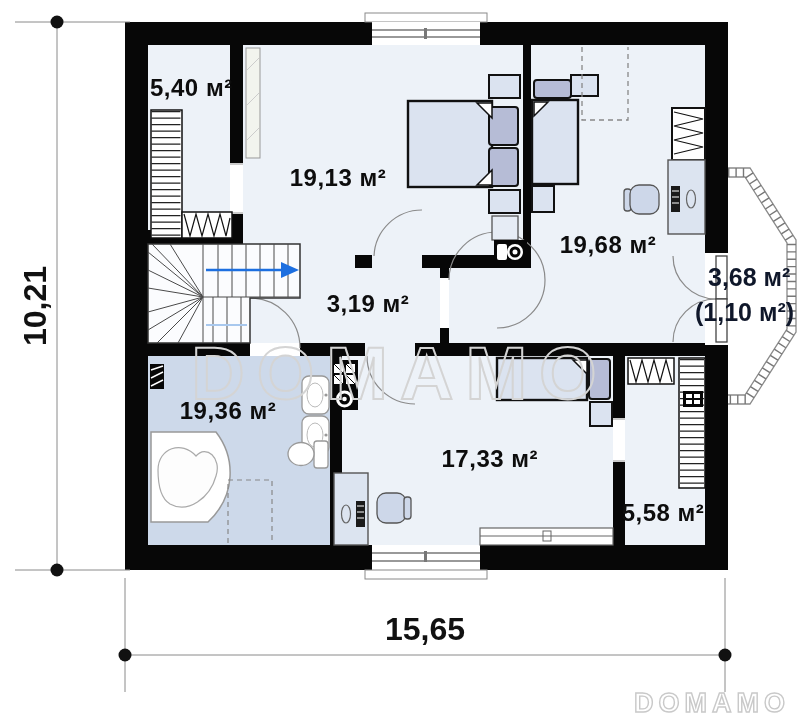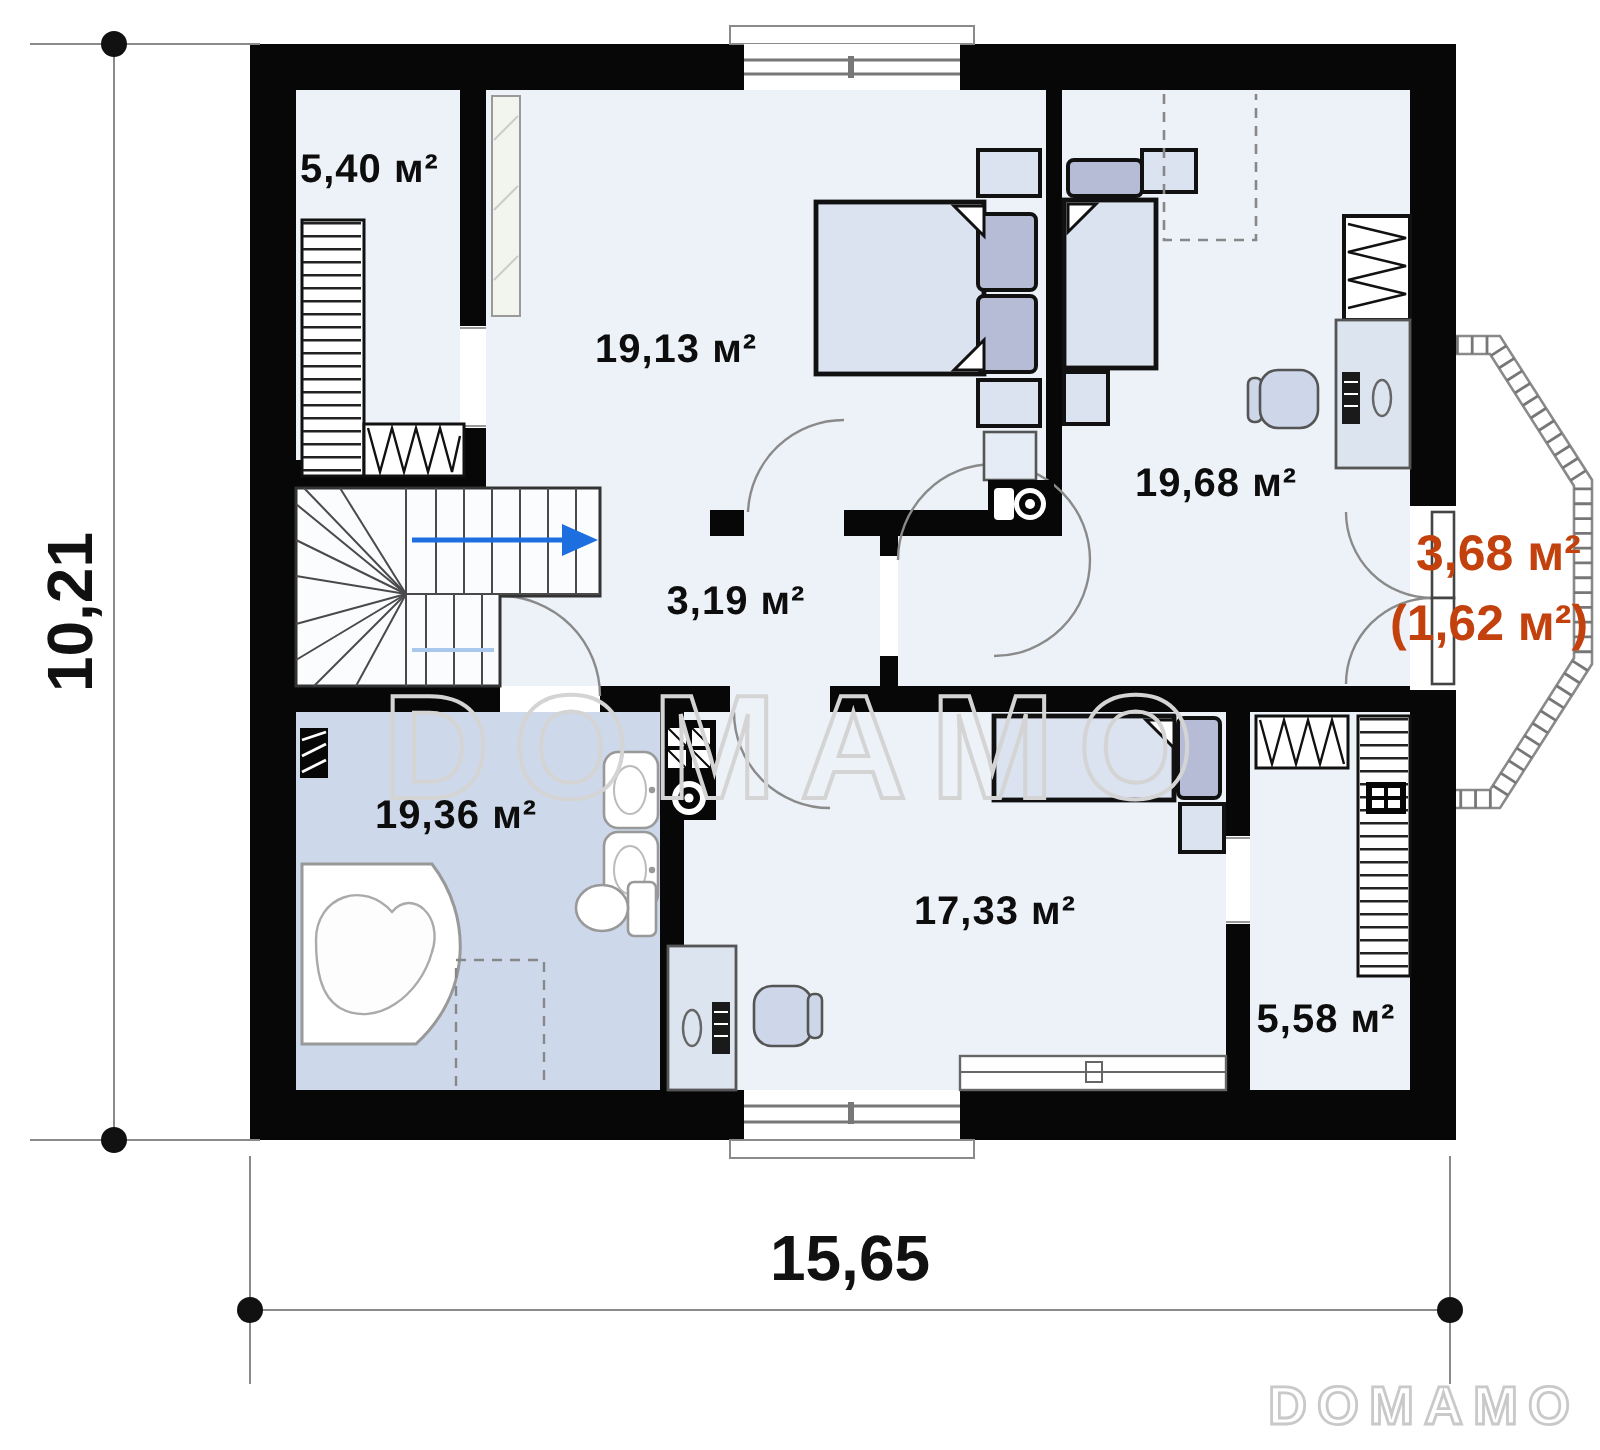--- a/index.html
+++ b/index.html
@@ -2,25 +2,25 @@
 <html><head>
 <meta charset="utf-8">
 <style>
   html,body{margin:0;padding:0;background:#ffffff;}
   #plan-root{
     position:relative;width:800px;height:725px;background:#ffffff;
     overflow:hidden;font-family:"Liberation Sans",sans-serif;
   }
   #plan-svg{position:absolute;left:0;top:0;}
   .room-label{
-    position:absolute;font-weight:bold;font-size:20px;color:#0d0d0d;
+    position:absolute;font-weight:bold;font-size:24px;color:#0d0d0d;
     text-align:center;white-space:nowrap;letter-spacing:0.5px;
   }
   .balcony-label{
-    position:absolute;font-weight:bold;font-size:25px;color:#c2410c;
+    position:absolute;font-weight:bold;font-size:25px;color:#0f172a;
     text-align:center;white-space:nowrap;
   }
   .dim-label{
     position:absolute;font-weight:bold;font-size:32px;color:#111;
     text-align:center;white-space:nowrap;
   }
   .dim-label-v{
     position:absolute;left:-20px;top:288px;width:110px;height:36px;
     transform:rotate(-90deg);
   }
@@ -289,17 +289,17 @@
 </svg>
 
   <div class="room-label" style="left:150px;top:74px;width:90px;text-align:left;">5,40 м²</div>
   <div class="room-label" style="left:287px;top:164px;width:102px;">19,13 м²</div>
   <div class="room-label" style="left:556px;top:231px;width:104px;">19,68 м²</div>
   <div class="room-label" style="left:318px;top:290px;width:100px;">3,19 м²</div>
   <div class="room-label" style="left:173px;top:397px;width:110px;">19,36 м²</div>
   <div class="room-label" style="left:428px;top:445px;width:110px;text-align:right;">17,33 м²</div>
   <div class="room-label" style="left:617px;top:499px;width:92px;">5,58 м²</div>
   <div class="balcony-label" style="left:708px;top:263px;">3,68 м²</div>
-  <div class="balcony-label" style="left:695px;top:298px;">(1,62 м²)</div>
+  <div class="balcony-label" style="left:695px;top:298px;">(1,10 м²)</div>
 
   <div class="dim-label dim-label-v">10,21</div>
   <div class="dim-label dim-label-h">15,65</div>
 </div>
 
 </body></html>

